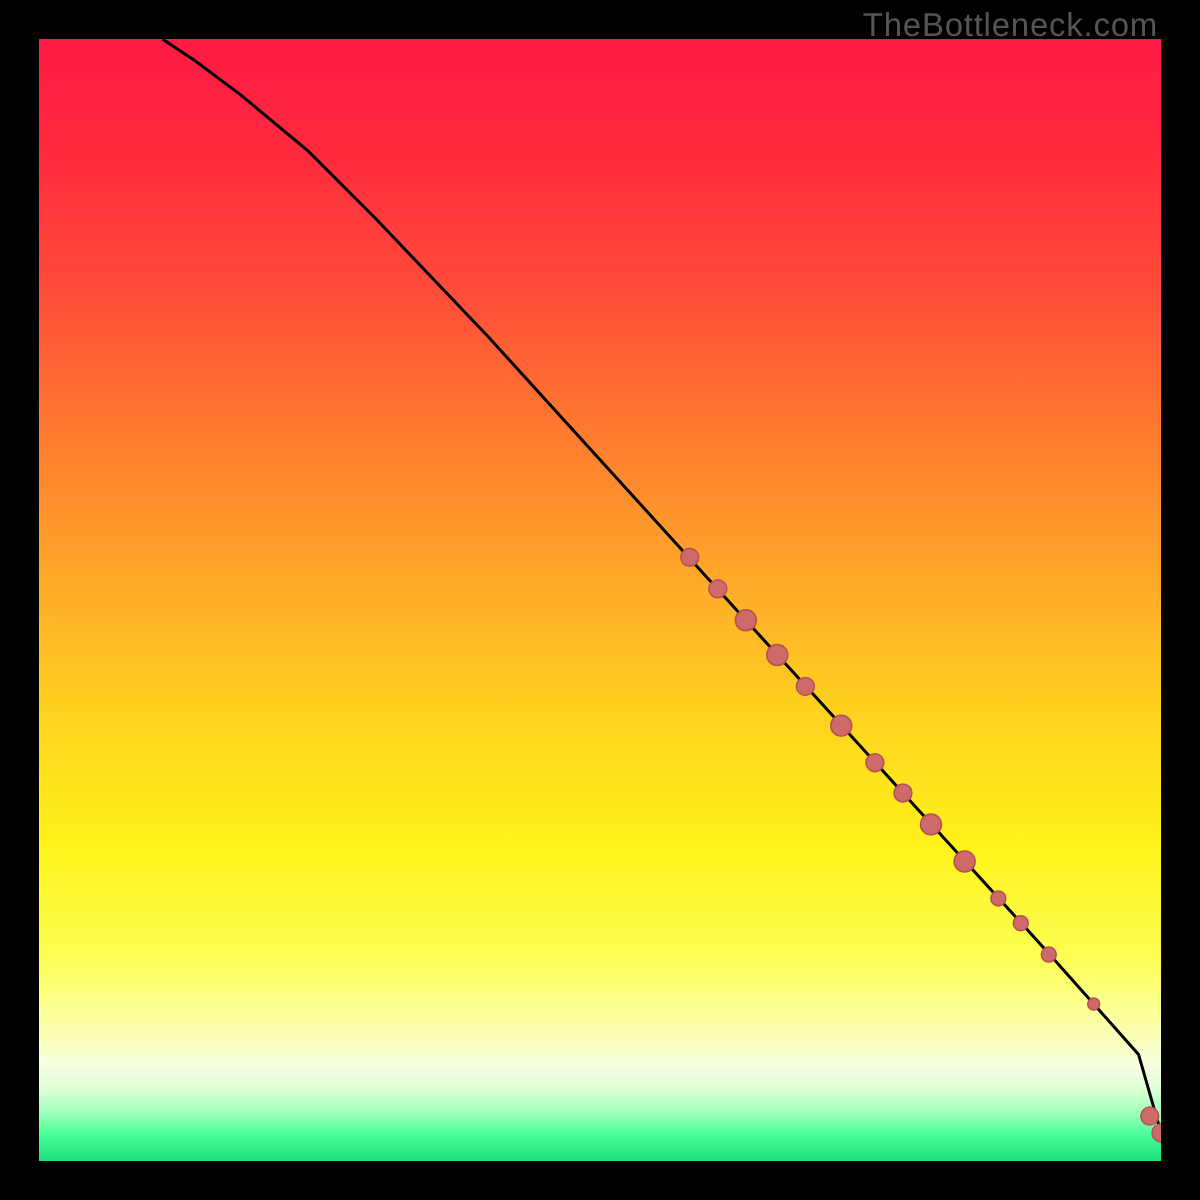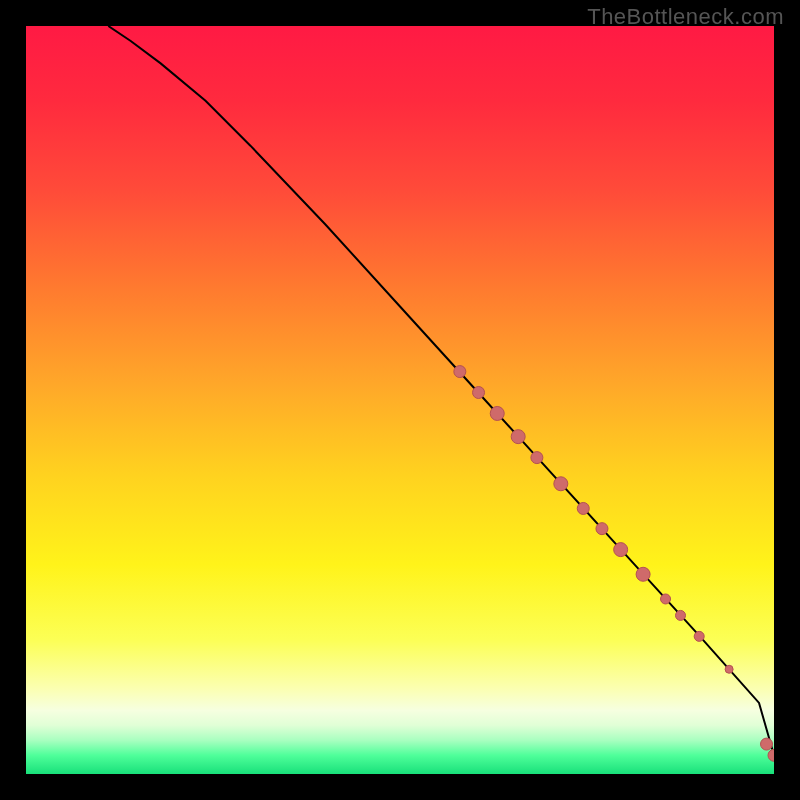--- a/index.html
+++ b/index.html
@@ -13,21 +13,21 @@
   }
   .stage {
     position: relative;
     width: 800px;
     height: 800px;
     background: #000;
   }
   .watermark {
     position: absolute;
     top: 4px;
-    right: 16px;
+    right: 28px;
     color: #555;
     font-size: 22px;
     font-weight: 500;
     letter-spacing: 0.5px;
     z-index: 10;
   }
   .plot {
     position: absolute;
     left: 26px;
     top: 26px;

